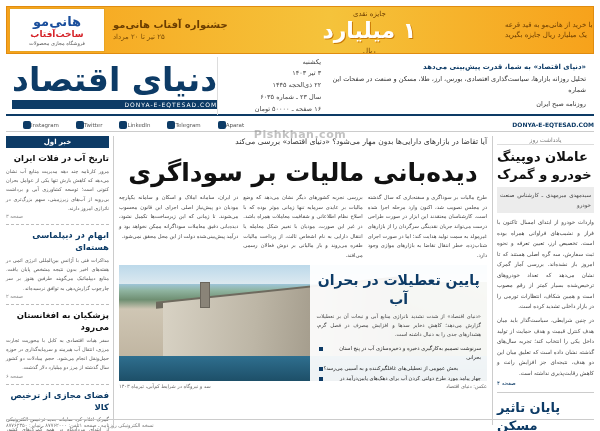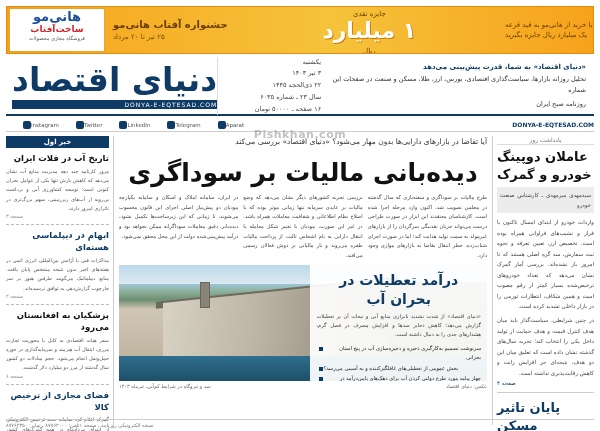--- a/index.html
+++ b/index.html
@@ -23,21 +23,21 @@
     width: 588px; height: 48px;
     background: linear-gradient(90deg,#f7a21b 0%, #f5c33b 55%, #f7a21b 100%);
     border: 1px solid #e08c10;
     display: flex; flex-direction: row-reverse; align-items: center;
     overflow: hidden;
   }
   .ad-logo {
     width: 96px; height: 44px;
     background: #ffffff;
     margin: 0 2px;
-    display: flex; flex-direction: column; align-items: center; 
+    display: flex; flex-direction: column; align-items: center; justify-content: center;
     border: 1px solid #e8a422;
   }
   .ad-logo .l1 { color: #1b4f9c; font-size: 13px; font-weight: bold; letter-spacing: -0.5px; }
   .ad-logo .l2 { color: #d6252b; font-size: 9px; font-weight: bold; }
   .ad-logo .l3 { color: #555; font-size: 5px; margin-top: 1px; }
   .ad-mid { text-align: left; color: #5b3a05; padding: 0 6px; }
   .ad-mid .t1 { font-size: 10px; font-weight: bold; color: #6b3d00; }
   .ad-mid .t2 { font-size: 7px; margin-top: 3px; color: #7a4d07; }
   .ad-big {
     flex: 1; text-align: center; color: #ffffff;
@@ -331,21 +331,21 @@
       <div class="photo-wrap">
         <div class="photo">
           <div class="sky-strip"></div>
           <div class="hillside"></div>
           <div class="dam-crest"></div>
           <div class="dam-face"></div>
           <div class="tower"></div>
           <div class="water"></div>
 
           <div class="photo-overlay">
-            <div class="ov-title">درآمد تعطیلات در بحران آب</div>
+            <div class="ov-title">پایین تعطیلات در بحران آب</div>
             <div class="ov-sub">«دنیای اقتصاد» از شدت تشدید ناترازی منابع آبی و تبعات آن بر تعطیلات گزارش می‌دهد؛ کاهش ذخایر سدها و افزایش مصرف در فصل گرم، هشدارهای جدی را به دنبال داشته است.</div>
             <div class="bullets">
               <div class="bullet">
                 <span class="sq"></span>
                 <span>سرنوشت تصمیم به‌کارگیری ذخیره و ذخیره‌سازی آب در پنج استان بحرانی</span>
               </div>
               <div class="bullet">
                 <span class="sq"></span>
                 <span>بخش عمومی از تعطیلی‌های غافلگیرکننده و به آسیبی می‌رسد؟</span>
               </div>

